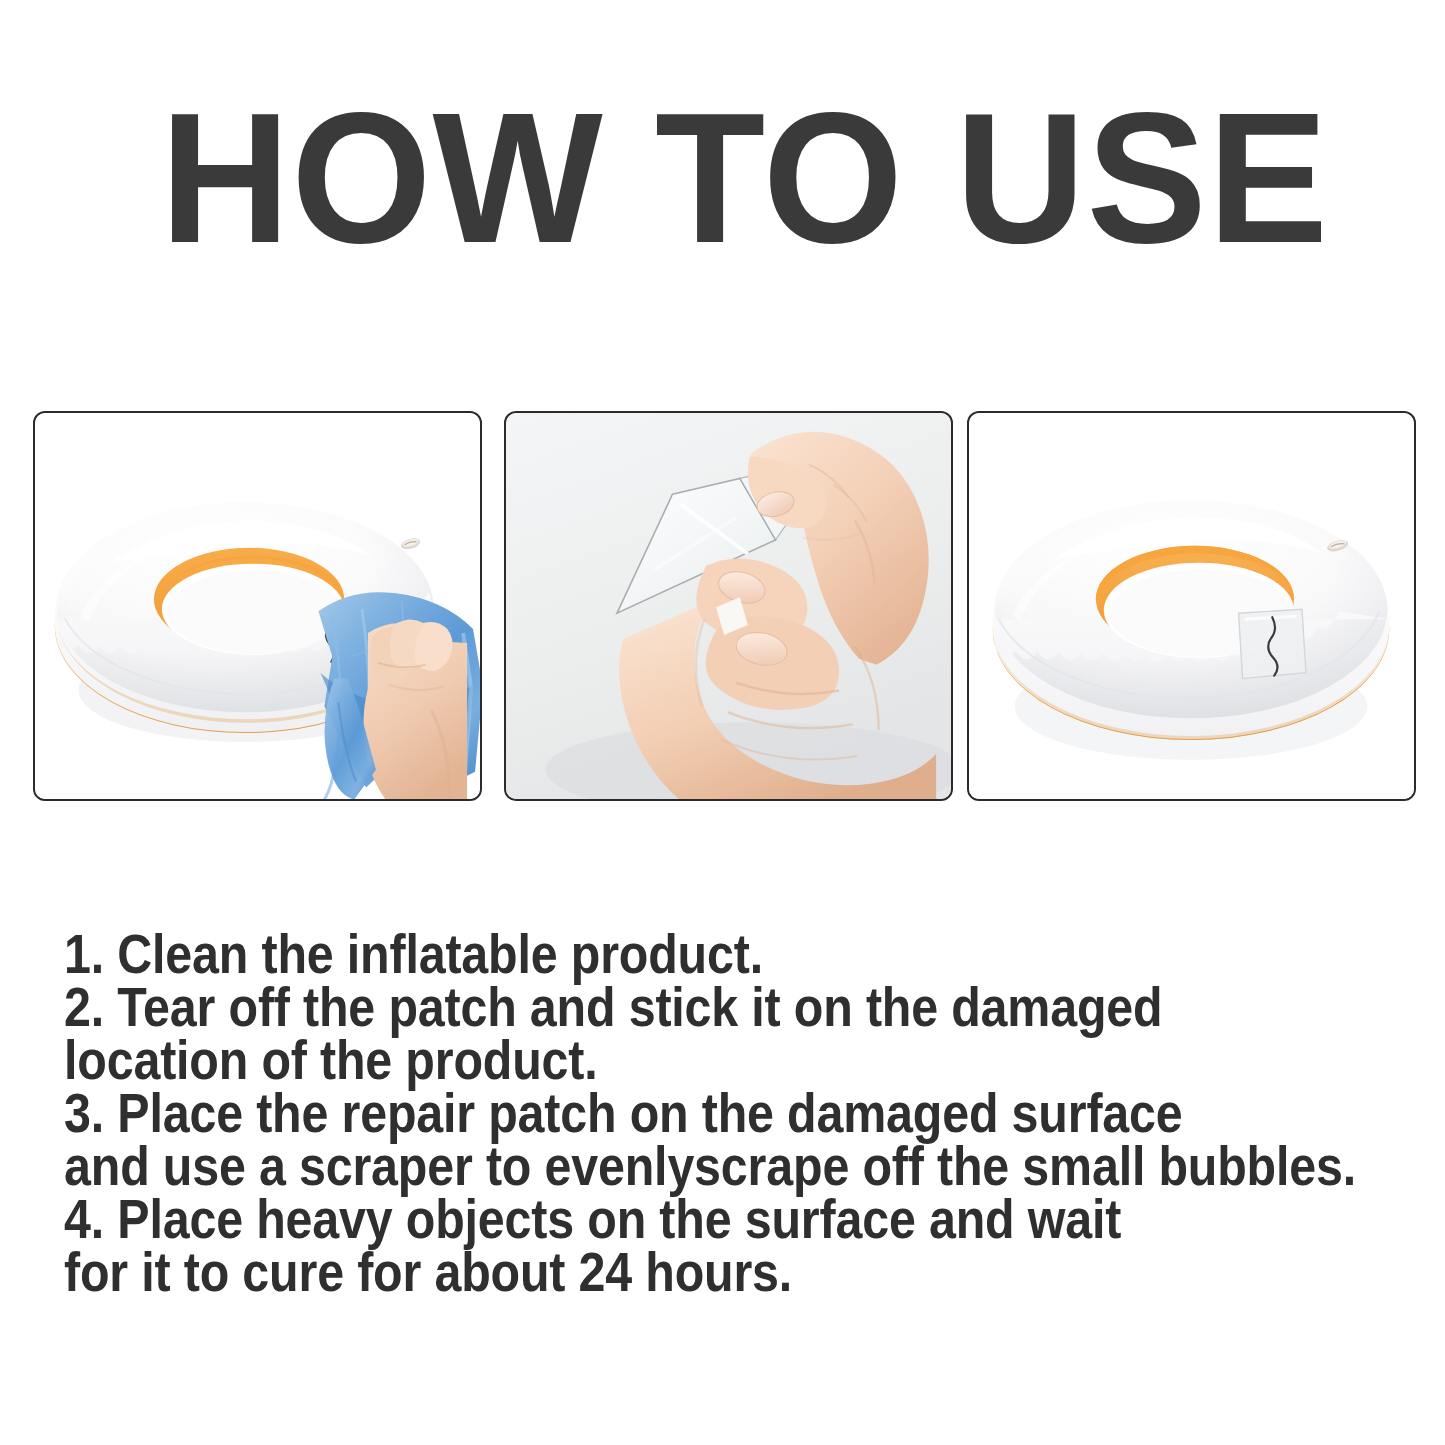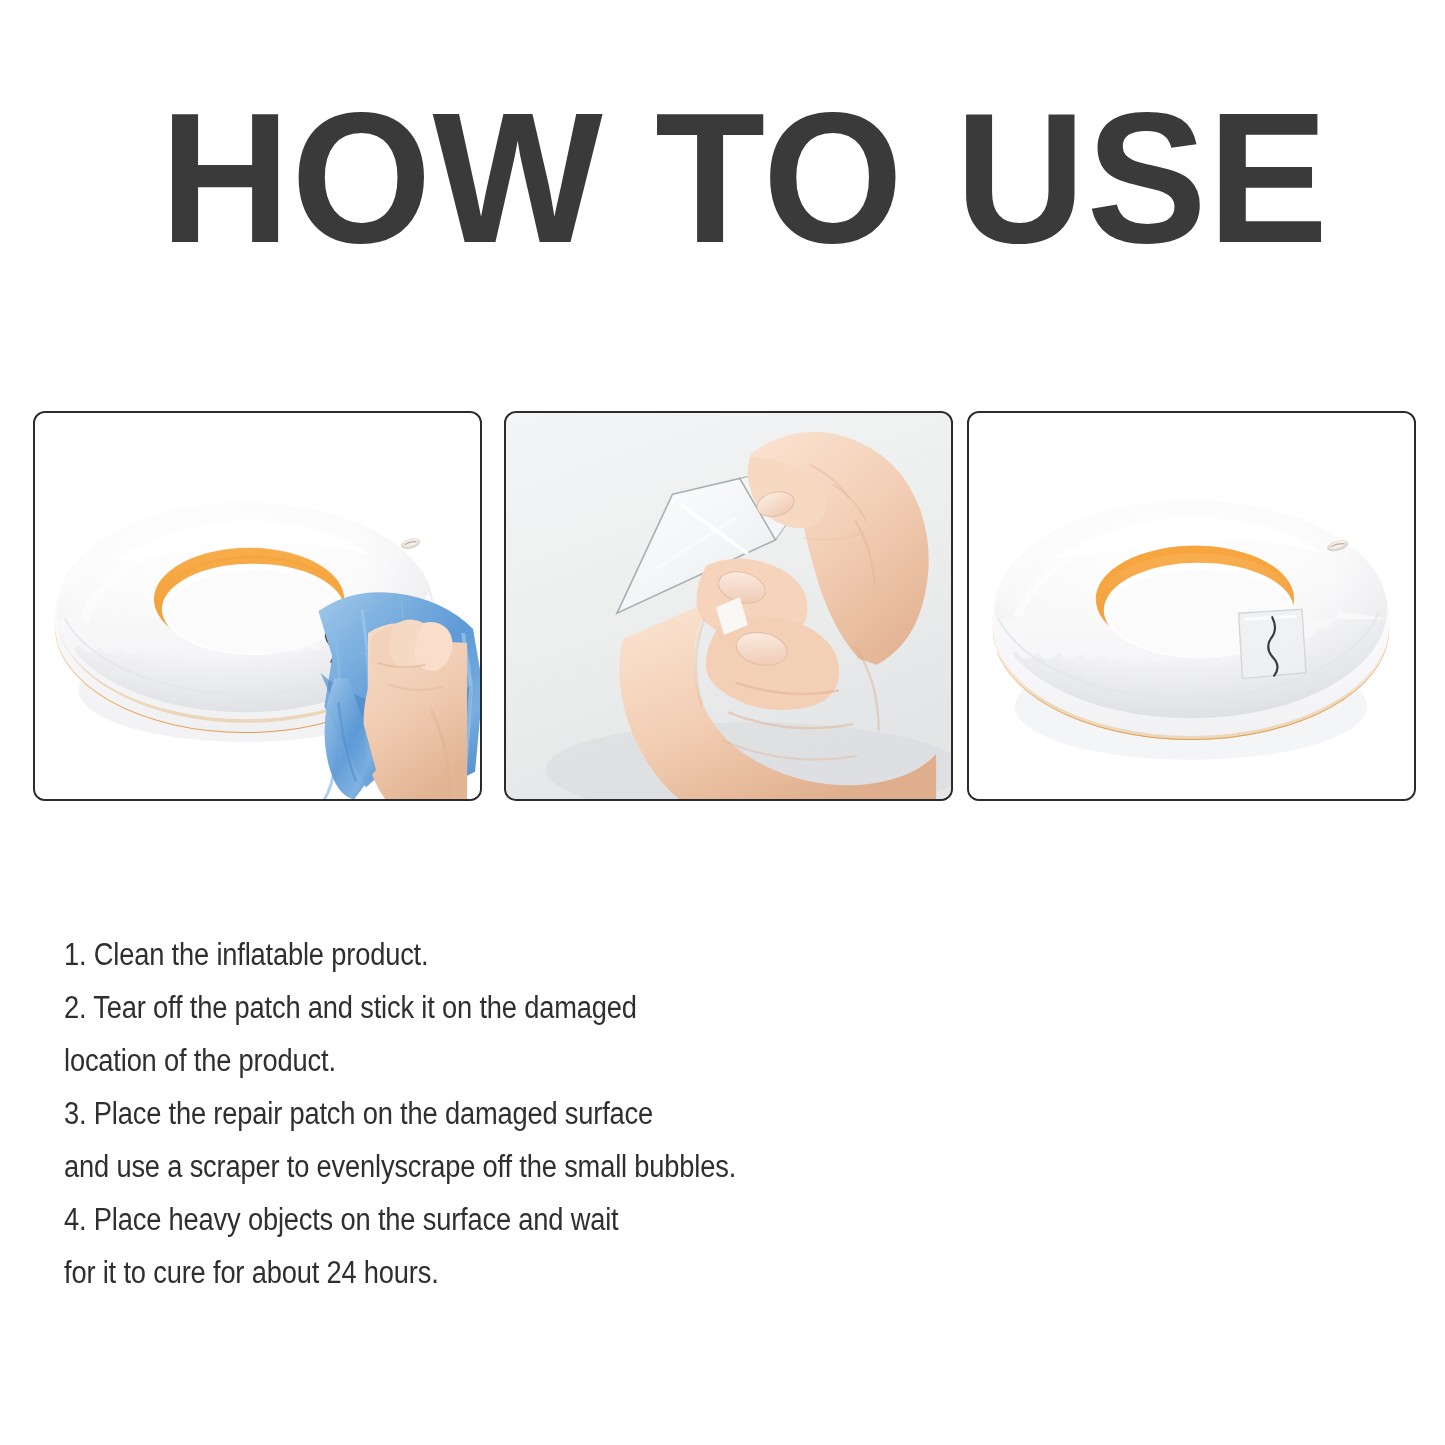--- a/index.html
+++ b/index.html
@@ -59,22 +59,22 @@
   .panel-art { position: absolute; inset: 0; }
 
   
   #instructions {
     position: absolute;
     left: 64px;
     top: 928px;
     width: 1340px;
     color: #2f2f2f;
     font-family: "Liberation Sans", sans-serif;
-    font-weight: normal;
-    font-size: 31px;
+    font-weight: bold;
+    font-size: 55px;
     line-height: 53px;
     letter-spacing: -0.2px;
   }
   #instructions .step-line {
     white-space: nowrap;
     transform: scaleX(0.88);
     transform-origin: left top;
     height: 53px;
   }
 </style>

